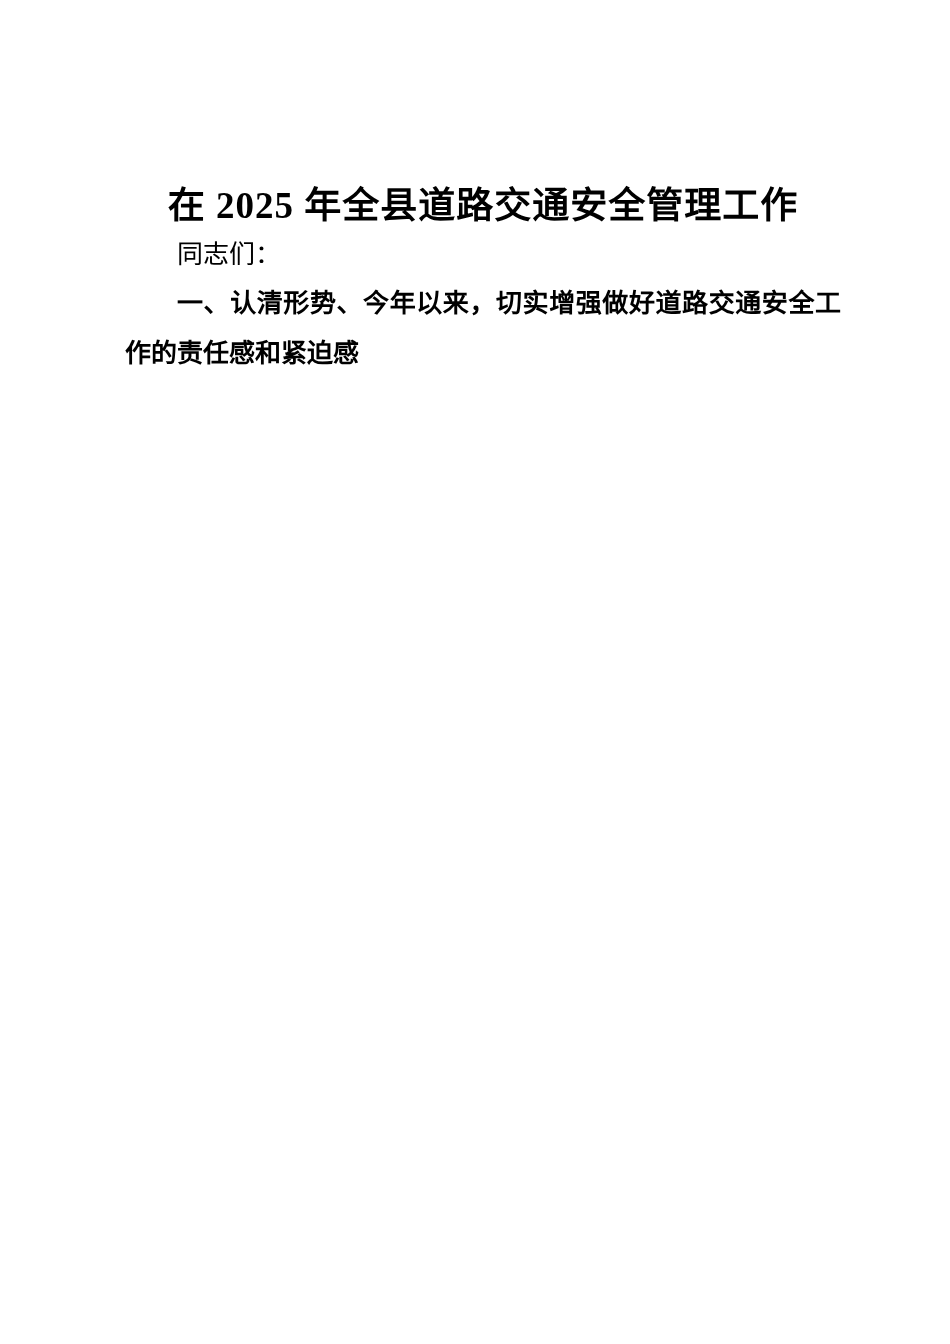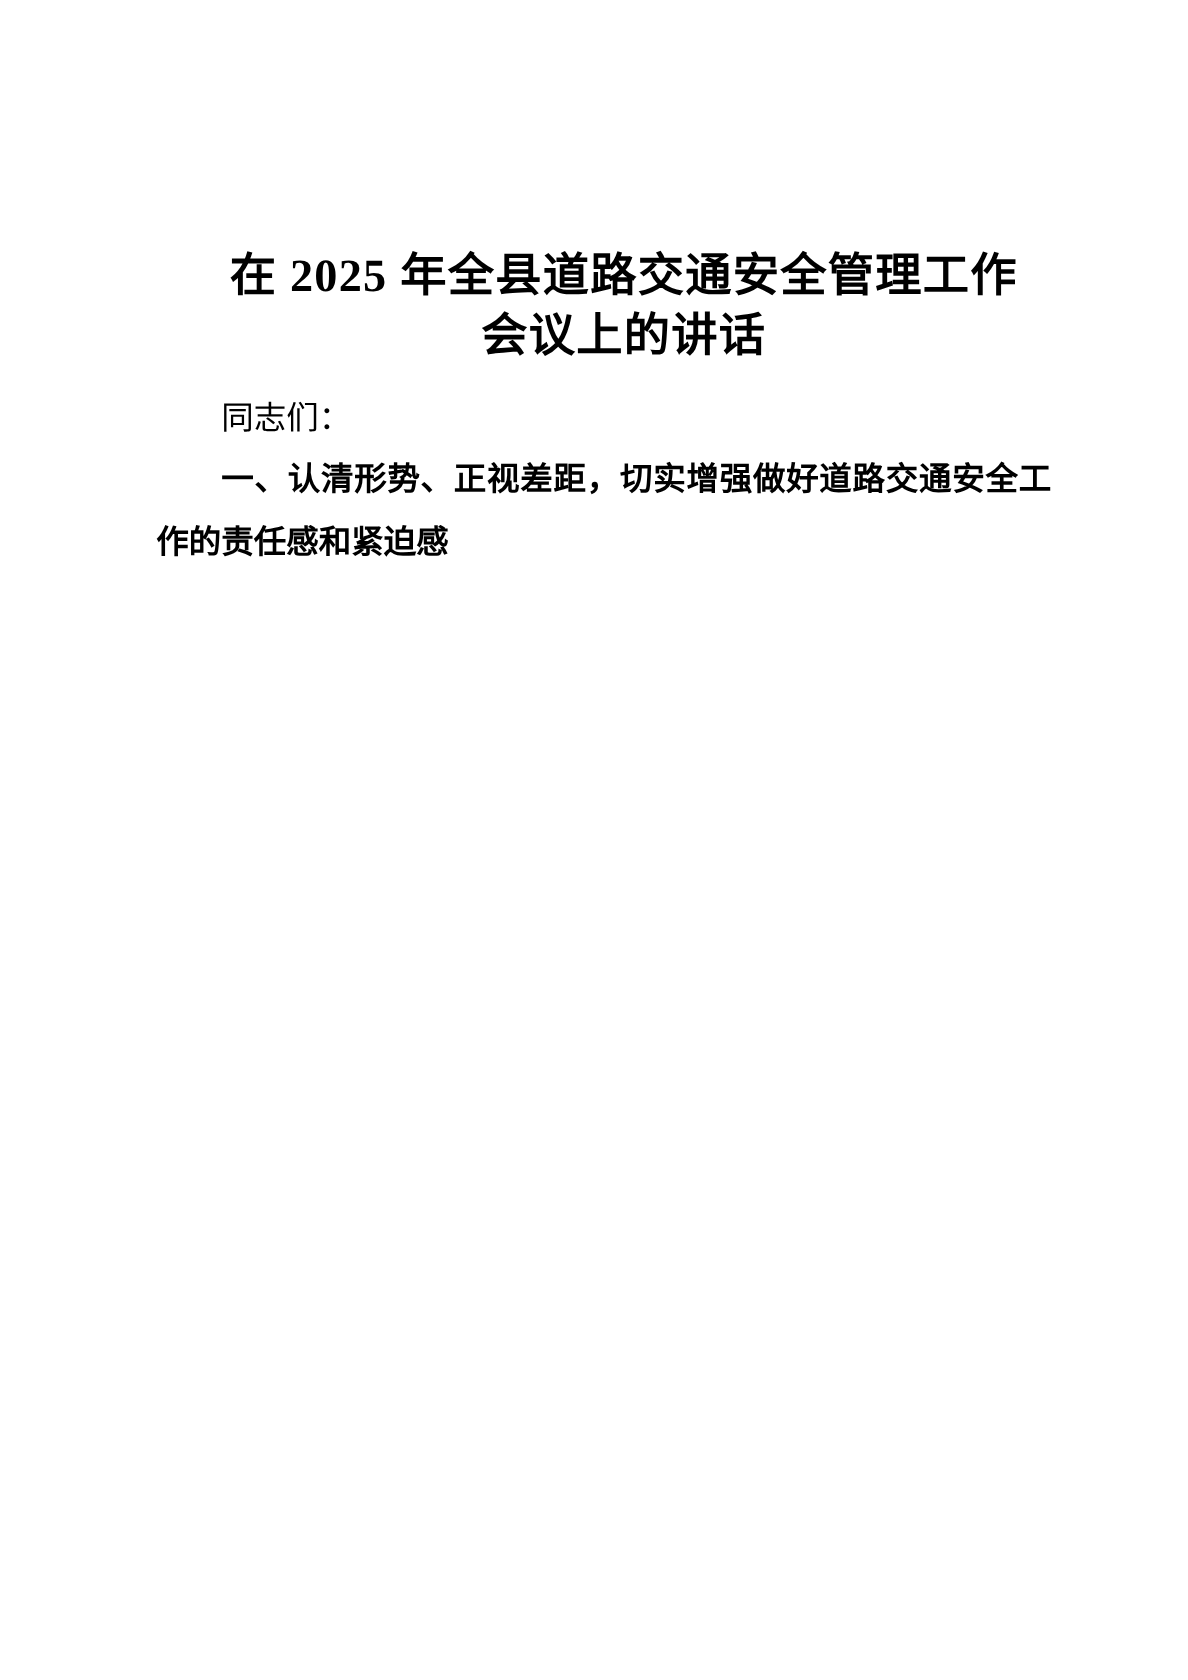--- a/index.html
+++ b/index.html
@@ -13,21 +13,21 @@
     height: 1344px;
     margin: 0 auto;
     background: #ffffff;
     color: #000000;
     box-sizing: border-box;
     padding: 182px 0 0 125px;
     overflow: hidden;
   }
   .doc-title {
     width: 716px;
-    margin: 16px;
+    margin: 0;
     font-family: "Liberation Serif", "DejaVu Serif", serif;
     font-weight: 700;
     font-size: 37px;
     line-height: 48px;
     text-align: center;
     letter-spacing: 1px;
   }
   .doc-title .title-line {
     display: block;
   }
@@ -46,22 +46,21 @@
     font-weight: 700;
   }
 </style>
 </head>
 <body>
 
 <div class="page">
 
   <h1 class="doc-title">
     <span class="title-line">在 2025 年全县道路交通安全管理工作</span>
-    <span class="title-line">会议上的讲话</span>
   </h1>
 
   <p class="para">同志们：</p>
 
 
-  <p class="para heading">一、认清形势、正视差距，切实增强做好道路交通安全工作的责任感和紧迫感</p>
+  <p class="para heading">一、认清形势、今年以来，切实增强做好道路交通安全工作的责任感和紧迫感</p>
 
 
 </div>
 
 </body></html>

